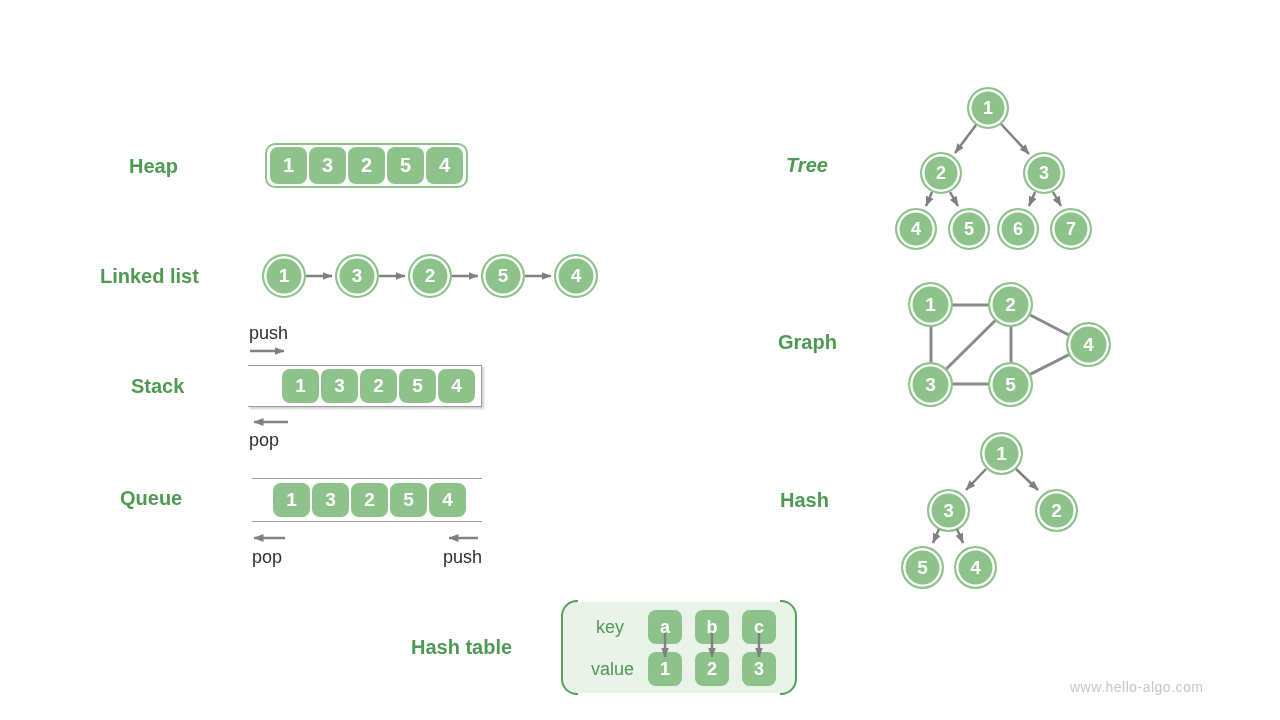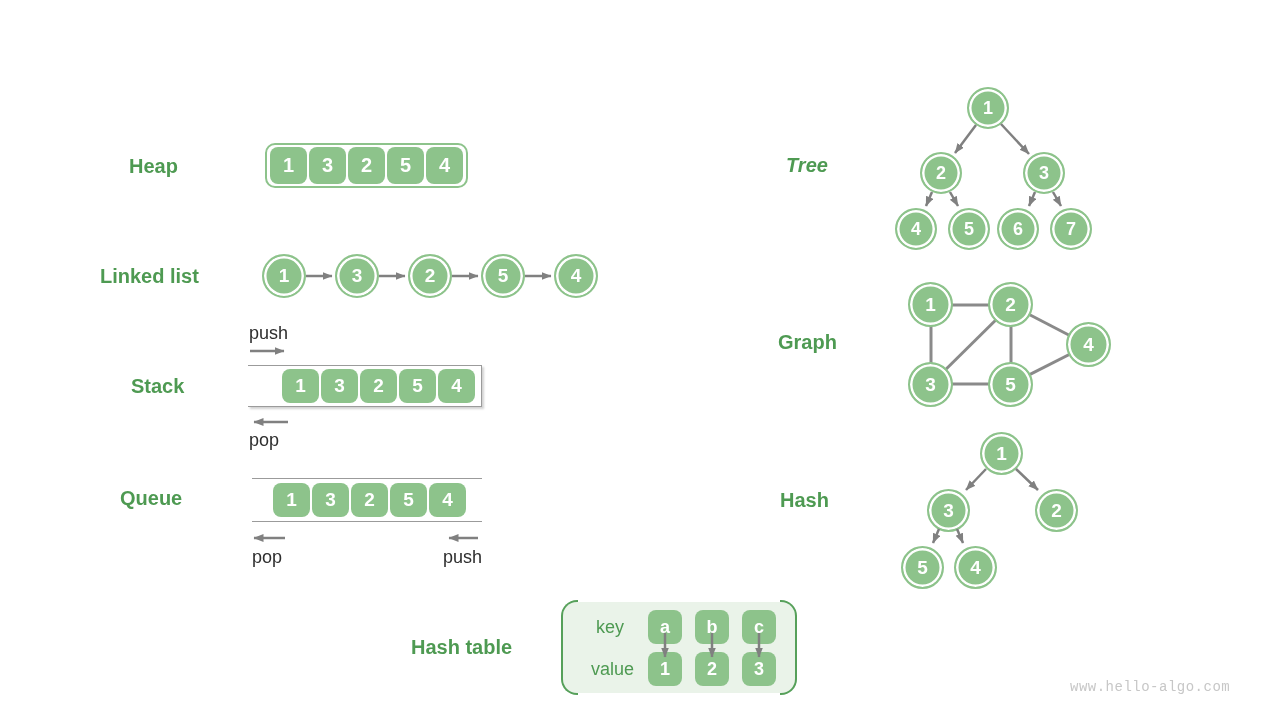--- a/index.html
+++ b/index.html
@@ -57,21 +57,21 @@
 
   
   .hash-bg{left:563px;top:602px;width:233px;height:91px;background:#eaf3e9;border-radius:14px;}
   .bracket{box-sizing:border-box;width:17px;height:95px;top:600px;}
   .bracket.l{left:561px;border:2.5px solid #56a05a;border-right:none;border-radius:16px 0 0 16px;}
   .bracket.r{left:780px;border:2.5px solid #56a05a;border-left:none;border-radius:0 16px 16px 0;}
   .hash-label{font-size:18px;color:#4e9a52;white-space:nowrap;margin-left:8px;}
   .hash-cell{width:34px;height:34px;font-size:18px;border-radius:8px;}
 
   .watermark{
-    left:1070px;top:679px;font-family:Liberation Mono, monospace;
+    left:1070px;top:679px;font-family:Liberation Sans, sans-serif;
     font-size:14px;color:#c7c7c7;letter-spacing:0.5px;white-space:nowrap;
   }
   svg.overlay{position:absolute;left:0;top:0;pointer-events:none;}
   #graph-edges{z-index:1;}
   #arrows{z-index:3;}
 </style>
 </head>
 <body>
 
 <div id="canvas">

